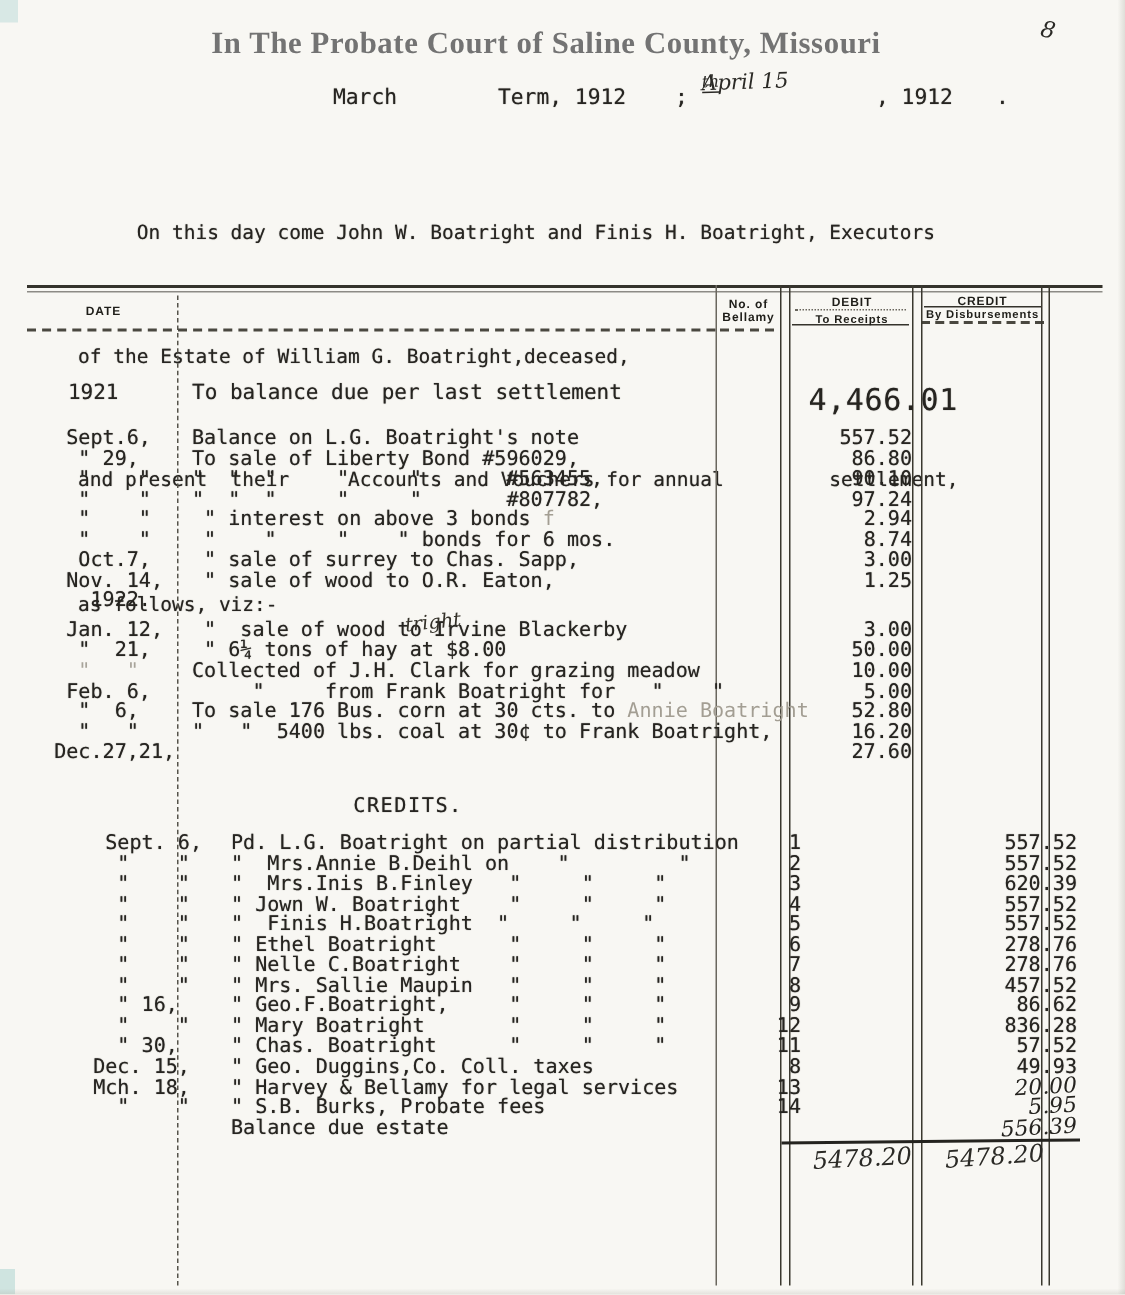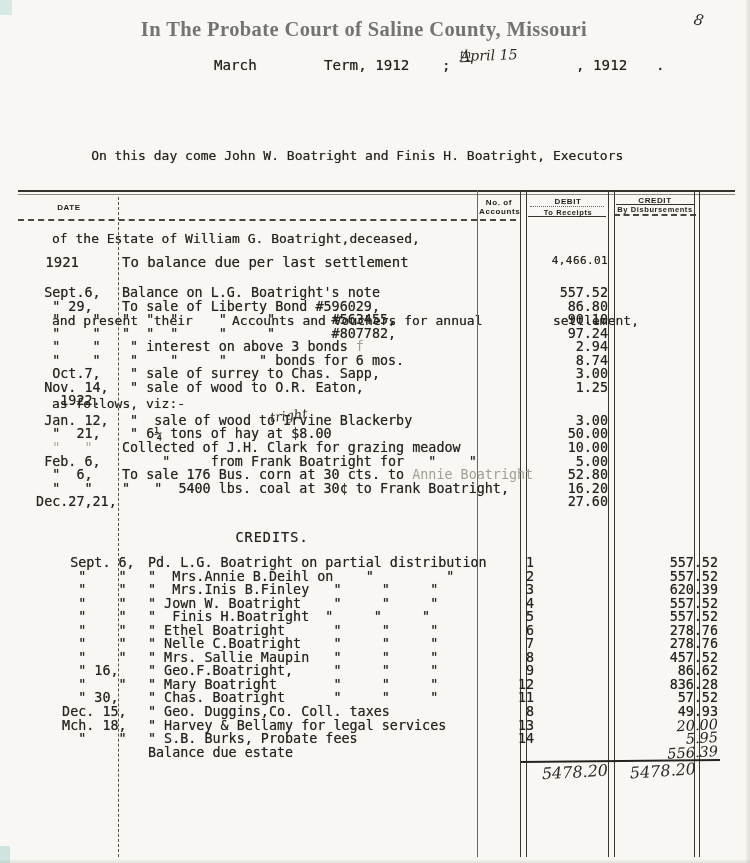--- a/index.html
+++ b/index.html
@@ -9,21 +9,21 @@
   .abs{position:absolute;}
   
   .corner-tl{left:0;top:0;width:12px;height:15px;background:#d8e8e5;}
   .corner-bl{left:0;bottom:0;width:10px;height:17px;background:#cfe4e0;}
   .edge-right{right:0;top:0;width:5px;height:100%;background:linear-gradient(to left,rgba(175,175,165,.35),rgba(0,0,0,0));}
   .edge-bottom{left:0;bottom:0;width:100%;height:4px;background:linear-gradient(to top,rgba(175,175,165,.3),rgba(0,0,0,0));}
   
   .title{left:0;top:18px;width:750px;padding-right:22px;box-sizing:border-box;text-align:center;
          font-family:"Liberation Serif",serif;font-weight:700;font-size:20.5px;letter-spacing:.4px;color:#737373;}
   .term-line span{position:absolute;top:0;font-size:14.2px;white-space:pre;}
-  .term-line{left:8px;top:57px;width:612px;height:24px;}
+  .term-line{left:16px;top:57px;width:612px;height:24px;}
   .t-month{left:206px;} .t-term{left:316px;} .t-semi{left:434px;} .t-year{left:568px;} .t-dot{left:648px;}
   .hw{font-family:"DejaVu Serif",serif;font-style:italic;color:#2b2a26;}
   .t-hw{left:452px;top:-9px !important;font-size:18px;transform:rotate(-2deg);}
   .t-hw sup{font-size:11px;border-bottom:1px solid #2b2a26;}
   .corner-mark{left:694px;top:11px;font-size:15px;transform:rotate(12deg);}
   .intro{left:52px;top:87px;width:700px;font-size:13px;line-height:27.5px;white-space:pre;}
   
   .rule{background:#35332c;}
   .rule-top{left:18px;top:190px;width:717px;height:2px;}
   .rule-top2{left:18px;top:194px;width:717px;height:1px;opacity:.55;}
@@ -48,28 +48,28 @@
   .h-debit1{left:528px;top:197px;width:80px;}
   .h-debit2{left:528px;top:208px;width:80px;font-size:7.5px;}
   .h-credit1{left:616px;top:196px;width:78px;}
   .h-credit2{left:612px;top:205px;width:86px;font-size:7.5px;}
   
   .rows{position:absolute;left:0;width:750px;font-size:13.4px;}
   #receipts-rows{top:226px;margin-top:28px;} #credits-rows{top:555px;padding-left:26px;}
   .row{position:relative;height:13.55px;}
   .row .cell{position:absolute;top:0;white-space:pre;}
   .c-date{left:20px;width:100px;}
-  .c-desc{left:122px;}
+  .c-desc{left:128px;}
   .c-vch{left:478px;width:30px;text-align:right;}
   .c-debit{left:528px;width:80px;text-align:right;}
   .c-credit{left:616px;width:76px;text-align:right;}
   .c-tail{color:#a39e93;text-shadow:none;}
   .faded{color:#a8a49a;text-shadow:none;}
   .r-first{height:17px;font-size:14px;}
-  .big{font-size:11px;letter-spacing:.4px;}
+  .big{font-size:20px;letter-spacing:.4px;padding-left:11px;}
   .gap14{margin-top:14px;} .gap6{margin-top:6px;}
   .credits-heading{left:122px;top:529px;width:300px;text-align:center;font-size:13.5px;letter-spacing:1px;}
   .cell.hwv{font-family:"DejaVu Serif",serif;font-style:italic;font-size:14.5px;transform:rotate(-3deg);text-shadow:none;}
   .annotation{left:270px;top:408px;font-size:13px;transform:rotate(-6deg);color:#343129;}
   
   .totals-rule{left:521px;top:760px;width:199px;height:2px;background:#24231f;transform:rotate(-.6deg);}
   .total{position:absolute;font-family:"DejaVu Serif",serif;font-style:italic;font-size:16px;color:#2b2a26;text-align:right;}
   .total-debit{left:524px;top:763px;width:84px;transform:rotate(-3deg);}
   .total-credit{left:610px;top:762px;width:86px;transform:rotate(-4deg);}
 </style>
@@ -116,21 +116,21 @@
   <div class="vline v-da"></div>
   <div class="vline v-db"></div>
   <div class="vline v-ca"></div>
   <div class="vline v-cb"></div>
   <div class="vline v-ra"></div>
   <div class="vline v-rb"></div>
 
   <div class="colhead h-date">DATE</div>
   <div class="colhead h-vch">
     <div>No. of</div>
-    <div>Accounts</div>
+    <div>Bellamy</div>
   </div>
   <div class="colhead h-debit1">DEBIT</div>
   <div class="colhead h-debit2">To Receipts</div>
   <div class="colhead h-credit1">CREDIT</div>
   <div class="colhead h-credit2">By Disbursements</div>
 
   <div id="receipts-rows" class="rows tw">
       <div class="row r-first">
     <span class="cell c-date">   1921</span>
     <span class="cell c-desc"><span class="c-desc-text">To balance due per last settlement</span><span class="c-tail"></span></span>

